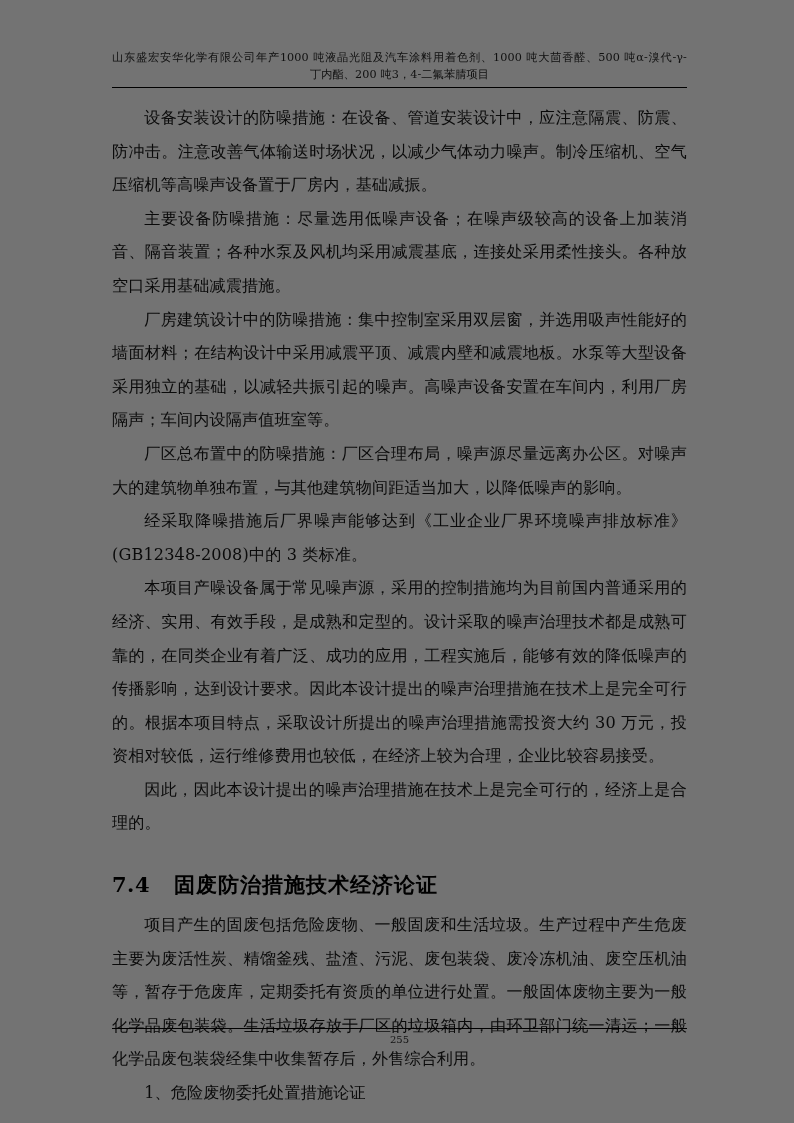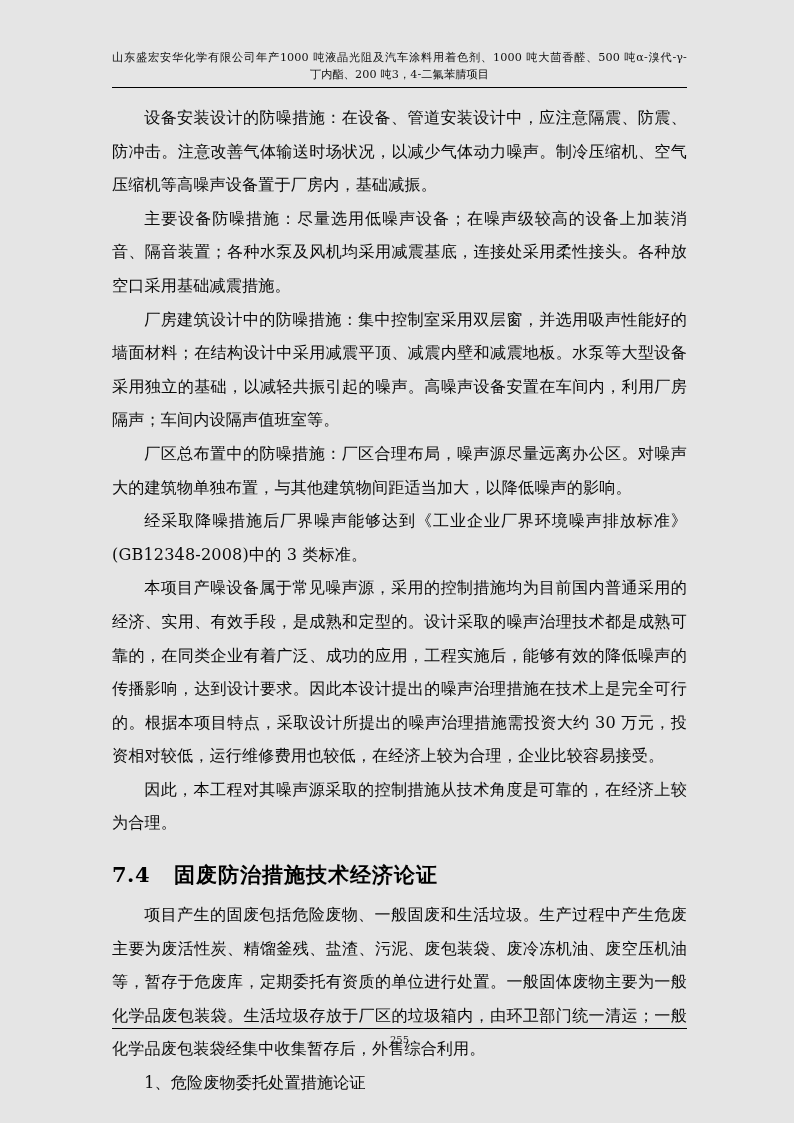--- a/index.html
+++ b/index.html
@@ -10,21 +10,21 @@
   }
   body {
     font-family: "DejaVu Serif", "Liberation Serif", serif;
     color: #000000;
   }
   .page {
     position: relative;
     width: 794px;
     height: 1123px;
     margin: 0 auto;
-    background: #e5e5e5;
+    background: #737373;
     box-sizing: border-box;
     overflow: hidden;
   }
   .page-inner {
     position: absolute;
     left: 112px;
     top: 0;
     width: 575px;
     height: 1123px;
   }
@@ -62,21 +62,21 @@
     line-height: 33.6px;
     text-align: justify;
     text-justify: inter-ideograph;
     text-indent: 2em;
     color: #0a0a0a;
     letter-spacing: 0.15px;
   }
 
   
   .heading {
-    margin: 18px 0 6px 0;
+    margin: 28px 0 6px 0;
     font-size: 21px;
     line-height: 34px;
     font-weight: bold;
     color: #000;
     display: flex;
     align-items: baseline;
   }
   .heading .num {
     margin-right: 24px;
     letter-spacing: 0.5px;
@@ -119,21 +119,21 @@
       <hr class="header-rule">
     </div>
 
     <div class="body">
       <p class="para">设备安装设计的防噪措施：在设备、管道安装设计中，应注意隔震、防震、防冲击。注意改善气体输送时场状况，以减少气体动力噪声。制冷压缩机、空气压缩机等高噪声设备置于厂房内，基础减振。</p>
       <p class="para">主要设备防噪措施：尽量选用低噪声设备；在噪声级较高的设备上加装消音、隔音装置；各种水泵及风机均采用减震基底，连接处采用柔性接头。各种放空口采用基础减震措施。</p>
       <p class="para">厂房建筑设计中的防噪措施：集中控制室采用双层窗，并选用吸声性能好的墙面材料；在结构设计中采用减震平顶、减震内壁和减震地板。水泵等大型设备采用独立的基础，以减轻共振引起的噪声。高噪声设备安置在车间内，利用厂房隔声；车间内设隔声值班室等。</p>
       <p class="para">厂区总布置中的防噪措施：厂区合理布局，噪声源尽量远离办公区。对噪声大的建筑物单独布置，与其他建筑物间距适当加大，以降低噪声的影响。</p>
       <p class="para">经采取降噪措施后厂界噪声能够达到《工业企业厂界环境噪声排放标准》(GB12348-2008)中的 3 类标准。</p>
       <p class="para">本项目产噪设备属于常见噪声源，采用的控制措施均为目前国内普通采用的经济、实用、有效手段，是成熟和定型的。设计采取的噪声治理技术都是成熟可靠的，在同类企业有着广泛、成功的应用，工程实施后，能够有效的降低噪声的传播影响，达到设计要求。因此本设计提出的噪声治理措施在技术上是完全可行的。根据本项目特点，采取设计所提出的噪声治理措施需投资大约 30 万元，投资相对较低，运行维修费用也较低，在经济上较为合理，企业比较容易接受。</p>
-      <p class="para">因此，本工程对其噪声源采取的控制措施从技术角度是可靠的，在经济上较为合理。</p>
+      <p class="para">因此，因此本设计提出的噪声治理措施在技术上是完全可行的，经济上是合理的。</p>
 
       <h2 class="heading">
         <span class="num">7.4</span>
         <span class="title">固废防治措施技术经济论证</span>
       </h2>
 
       <p class="para">项目产生的固废包括危险废物、一般固废和生活垃圾。生产过程中产生危废主要为废活性炭、精馏釜残、盐渣、污泥、废包装袋、废冷冻机油、废空压机油等，暂存于危废库，定期委托有资质的单位进行处置。一般固体废物主要为一般化学品废包装袋。生活垃圾存放于厂区的垃圾箱内，由环卫部门统一清运；一般化学品废包装袋经集中收集暂存后，外售综合利用。</p>
       <p class="para">1、危险废物委托处置措施论证</p>
     </div>
   </div>

